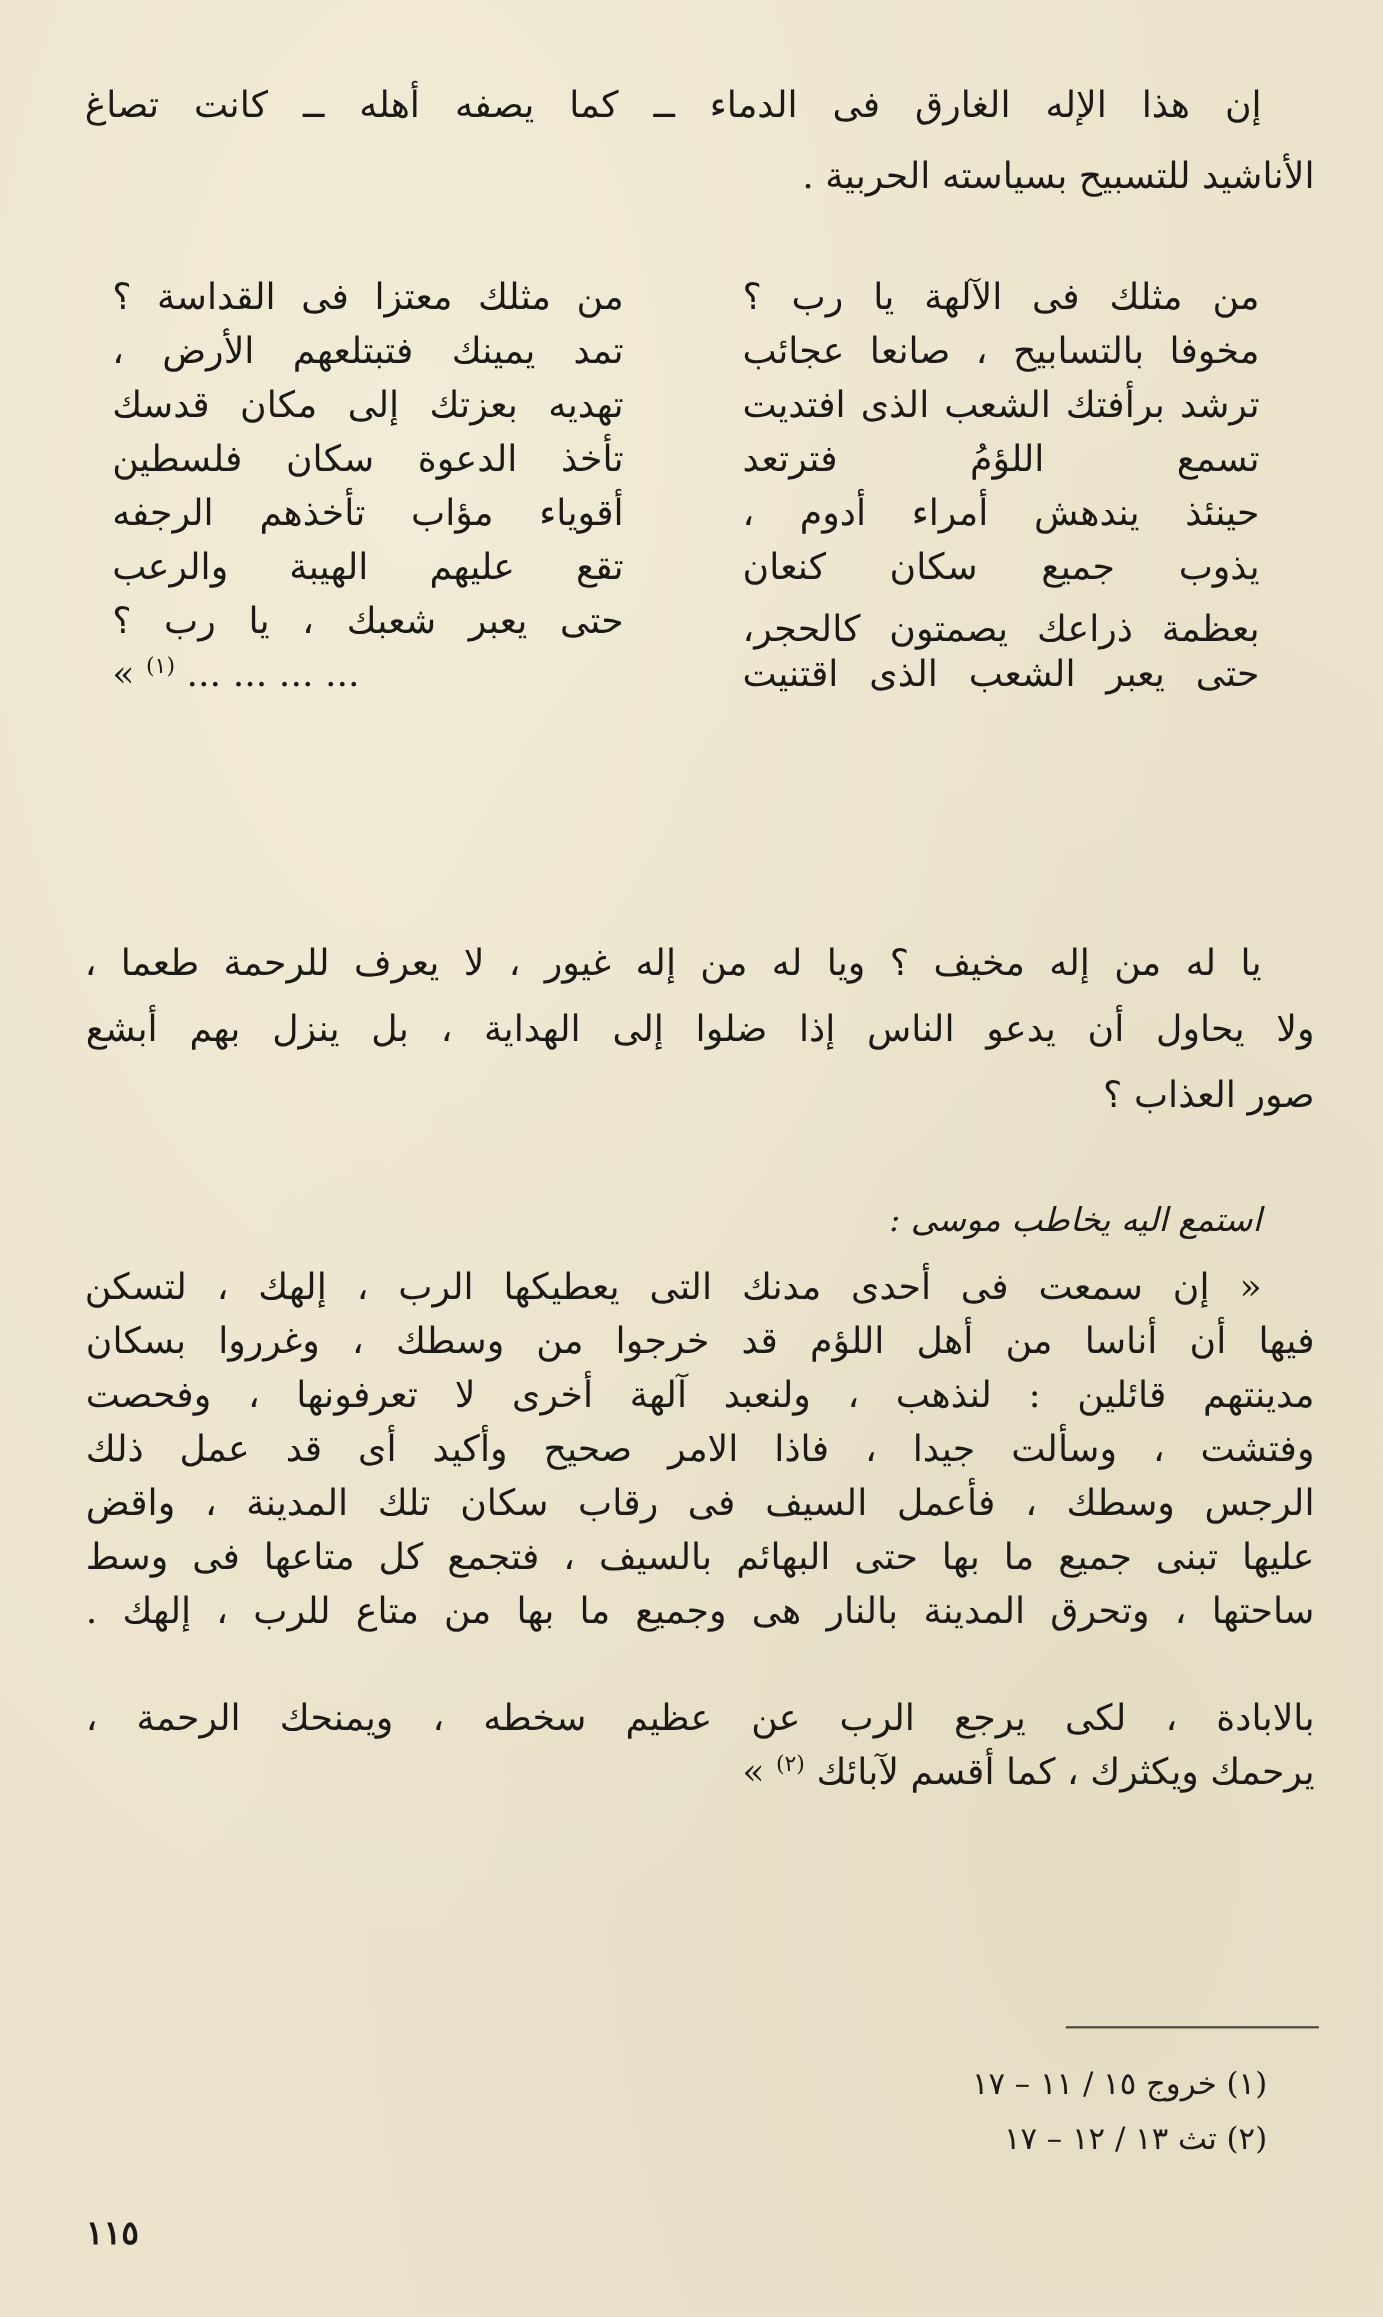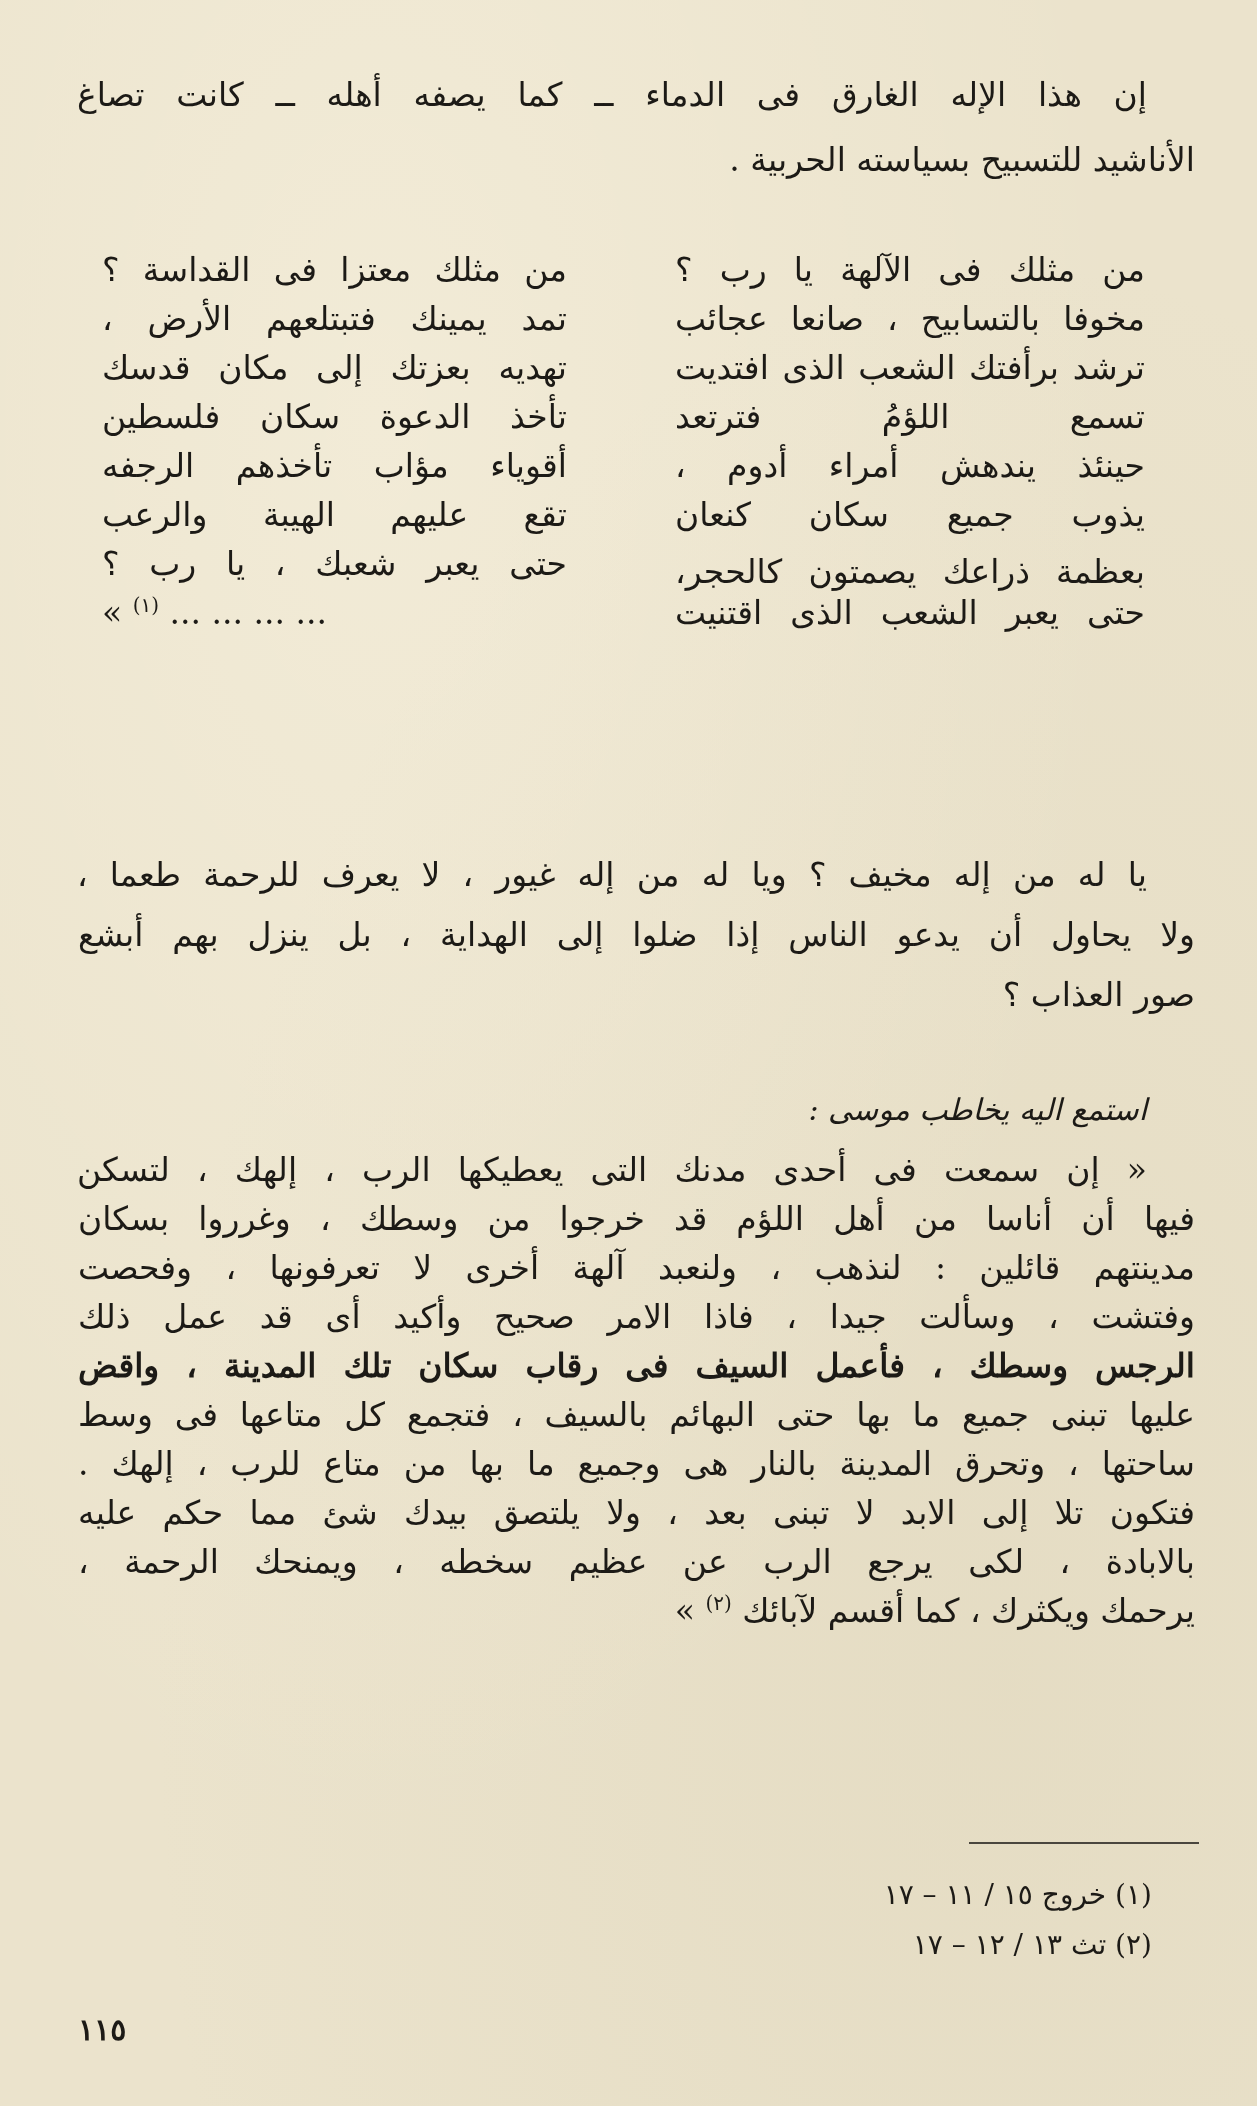--- a/index.html
+++ b/index.html
@@ -133,24 +133,23 @@
   <div class="line indent-first" style="top:853px;">يا له من إله مخيف ؟ ويا له من إله غيور ، لا يعرف للرحمة طعما ،</div>
   <div class="line full" style="top:913px;">ولا يحاول أن يدعو الناس إذا ضلوا إلى الهداية ، بل ينزل بهم أبشع</div>
   <div class="line full last" style="top:973px;">صور العذاب ؟</div>
 
   <div class="line heading" style="top:1088px;">استمع اليه يخاطب موسى :</div>
 
   <div class="line indent-first" style="top:1148px;">« إن سمعت فى أحدى مدنك التى يعطيكها الرب ، إلهك ، لتسكن</div>
   <div class="line full" style="top:1197px;">فيها أن أناسا من أهل اللؤم قد خرجوا من وسطك ، وغرروا بسكان</div>
   <div class="line full" style="top:1246px;">مدينتهم قائلين : لنذهب ، ولنعبد آلهة أخرى لا تعرفونها ، وفحصت</div>
   <div class="line full" style="top:1295px;">وفتشت ، وسألت جيدا ، فاذا الامر صحيح وأكيد أى قد عمل ذلك</div>
-  <div class="line full" style="top:1344px;font-weight:bold;">الرجس وسطك ، فأعمل السيف فى رقاب سكان تلك المدينة ، واقض</div>
+  <div class="line full" style="top:1344px;">الرجس وسطك ، فأعمل السيف فى رقاب سكان تلك المدينة ، واقض</div>
   <div class="line full" style="top:1393px;">عليها تبنى جميع ما بها حتى البهائم بالسيف ، فتجمع كل متاعها فى وسط</div>
   <div class="line full" style="top:1442px;">ساحتها ، وتحرق المدينة بالنار هى وجميع ما بها من متاع للرب ، إلهك .</div>
-  <div class="line full" style="top:1491px;">فتكون تلا إلى الابد لا تبنى بعد ، ولا يلتصق بيدك شئ مما حكم عليه</div>
   <div class="line full" style="top:1540px;">بالابادة ، لكى يرجع الرب عن عظيم سخطه ، ويمنحك الرحمة ،</div>
   <div class="line full last" style="top:1589px;">
     <span>يرحمك ويكثرك ، كما أقسم لآبائك</span>
     <span class="sup">(٢)</span>
     <span>»</span>
   </div>
 
   <div class="separator"></div>
 
   <div class="footnote" style="top:1875px;">

